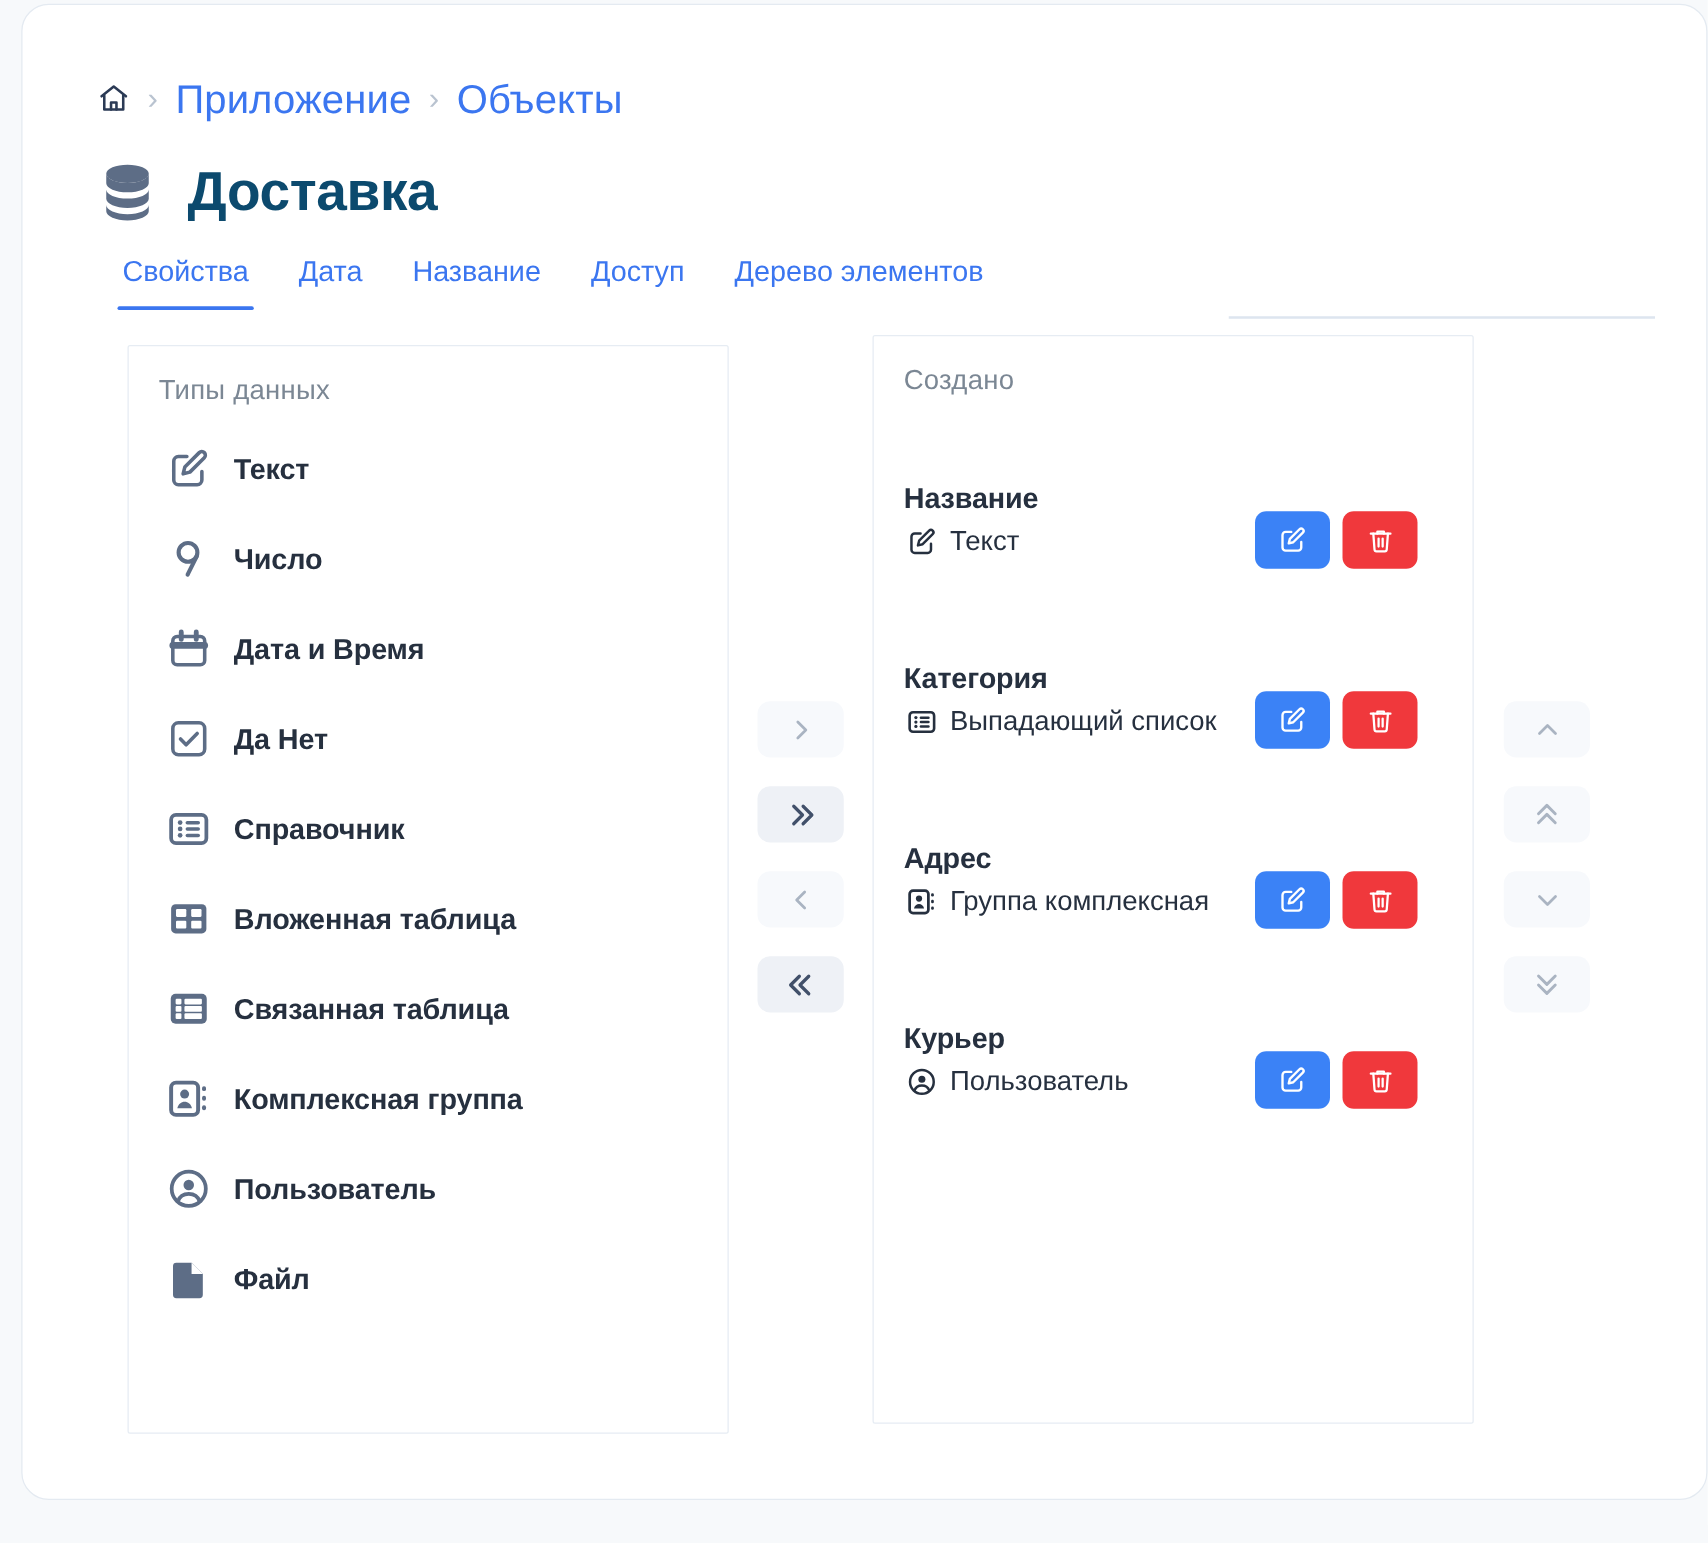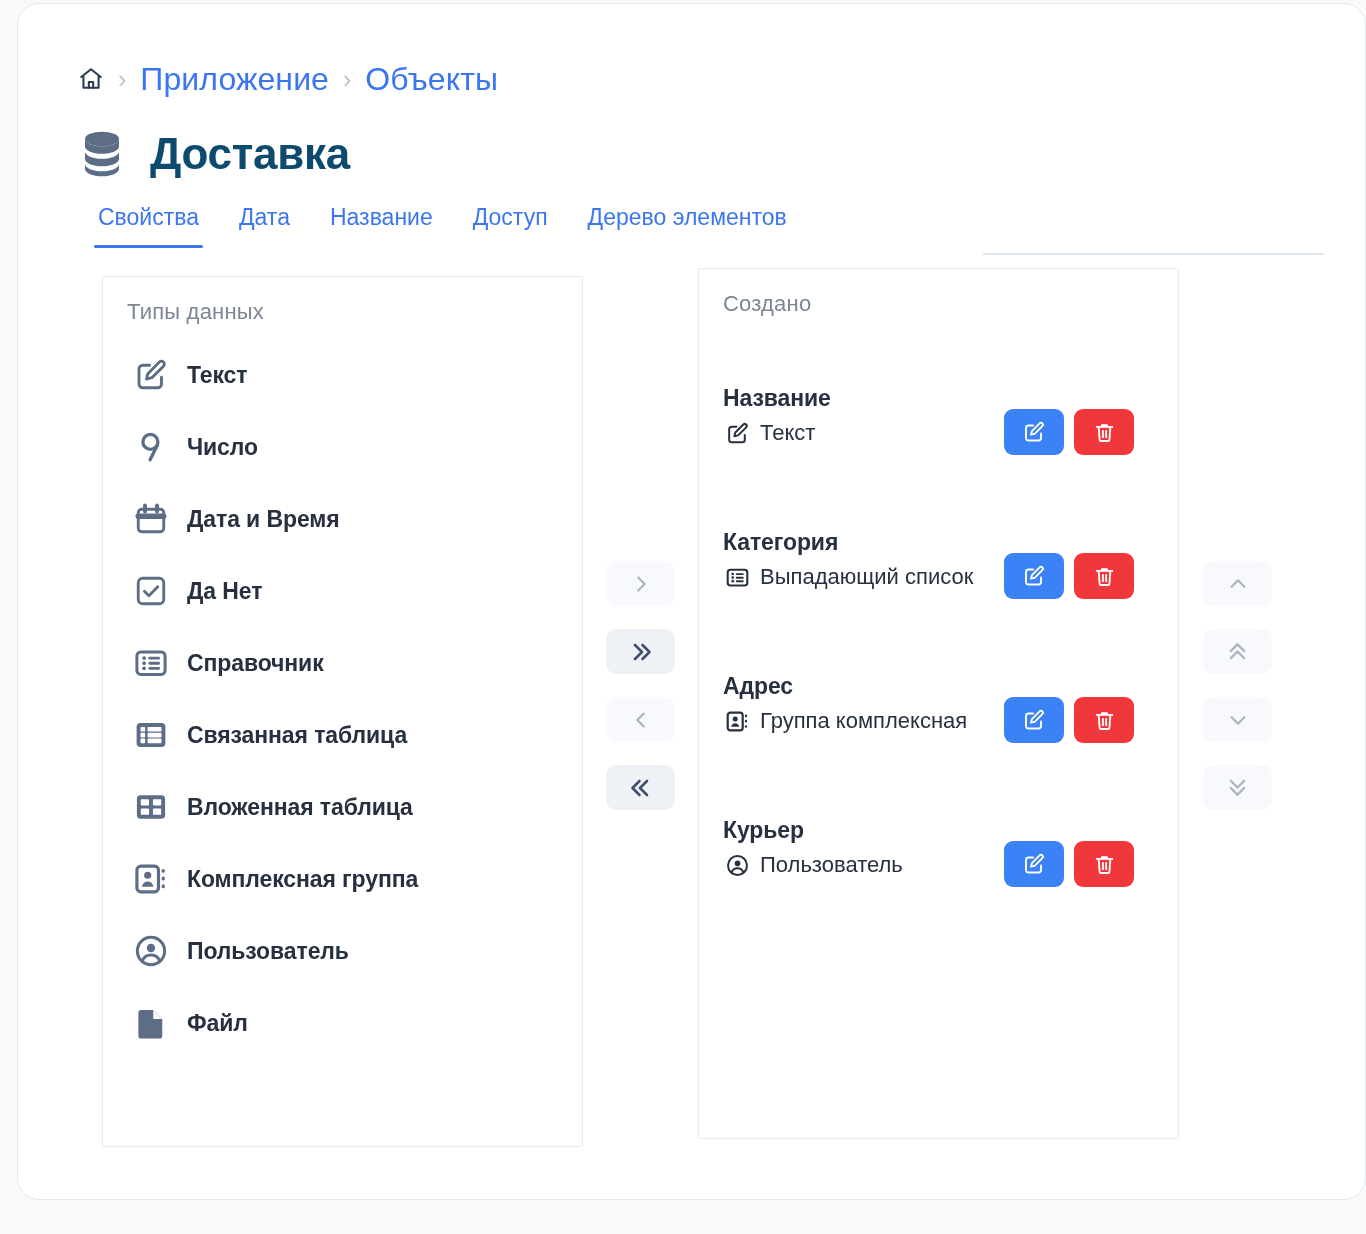--- a/index.html
+++ b/index.html
@@ -257,43 +257,43 @@
             <rect x="10.3" y="11.2" width="7.7" height="1.9" rx=".95" fill="#5d6d86"></rect>
             <rect x="10.3" y="14.6" width="7.7" height="1.9" rx=".95" fill="#5d6d86"></rect>
           </svg>
         </span>
         <span class="dt-label">Справочник</span>
       </div>
 
       <div class="dt-item">
         <span class="dt-ico">
           <svg width="36" height="36" viewBox="0 0 24 24">
+            <rect x="2.6" y="4.2" width="18.8" height="15.6" rx="2.4" fill="#5d6d86"></rect>
+            <rect x="5.2" y="6.8" width="5.5" height="4.2" rx=".6" fill="#ffffff"></rect>
+            <rect x="13.3" y="6.8" width="5.5" height="4.2" rx=".6" fill="#ffffff"></rect>
+            <rect x="5.2" y="13" width="5.5" height="4.2" rx=".6" fill="#ffffff"></rect>
+            <rect x="13.3" y="13" width="5.5" height="4.2" rx=".6" fill="#ffffff"></rect>
+          </svg>
+        </span>
+        <span class="dt-label">Вложенная таблица</span>
+      </div>
+
+      <div class="dt-item">
+        <span class="dt-ico">
+          <svg width="36" height="36" viewBox="0 0 24 24">
             <rect x="2.4" y="4" width="19.2" height="16" rx="2.6" fill="#5d6d86"></rect>
             <rect x="5" y="6.6" width="3.1" height="3.1" rx=".6" fill="#ffffff"></rect>
             <rect x="5" y="10.5" width="3.1" height="3.1" rx=".6" fill="#ffffff"></rect>
             <rect x="5" y="14.4" width="3.1" height="3.1" rx=".6" fill="#ffffff"></rect>
             <rect x="9.7" y="6.6" width="9.3" height="3.1" rx=".6" fill="#ffffff"></rect>
             <rect x="9.7" y="10.5" width="9.3" height="3.1" rx=".6" fill="#ffffff"></rect>
             <rect x="9.7" y="14.4" width="9.3" height="3.1" rx=".6" fill="#ffffff"></rect>
           </svg>
         </span>
         <span class="dt-label">Связанная таблица</span>
-      </div>
-
-      <div class="dt-item">
-        <span class="dt-ico">
-          <svg width="36" height="36" viewBox="0 0 24 24">
-            <rect x="2.6" y="4.2" width="18.8" height="15.6" rx="2.4" fill="#5d6d86"></rect>
-            <rect x="5.2" y="6.8" width="5.5" height="4.2" rx=".6" fill="#ffffff"></rect>
-            <rect x="13.3" y="6.8" width="5.5" height="4.2" rx=".6" fill="#ffffff"></rect>
-            <rect x="5.2" y="13" width="5.5" height="4.2" rx=".6" fill="#ffffff"></rect>
-            <rect x="13.3" y="13" width="5.5" height="4.2" rx=".6" fill="#ffffff"></rect>
-          </svg>
-        </span>
-        <span class="dt-label">Вложенная таблица</span>
       </div>
 
       <div class="dt-item">
         <span class="dt-ico">
           <svg width="36" height="36" viewBox="0 0 24 24" fill="none">
             <rect x="2.6" y="3.4" width="14.4" height="17.2" rx="2.6" stroke="#5d6d86" stroke-width="2.1"></rect>
             <circle cx="9.8" cy="9.5" r="2.4" fill="#5d6d86"></circle>
             <path d="M5.9 17.1c.5-2.3 2.1-3.5 3.9-3.5s3.4 1.2 3.9 3.5z" fill="#5d6d86"></path>
             <rect x="19.1" y="5.3" width="2.1" height="2.6" rx="1" fill="#5d6d86"></rect>
             <rect x="19.1" y="10.4" width="2.1" height="2.6" rx="1" fill="#5d6d86"></rect>

